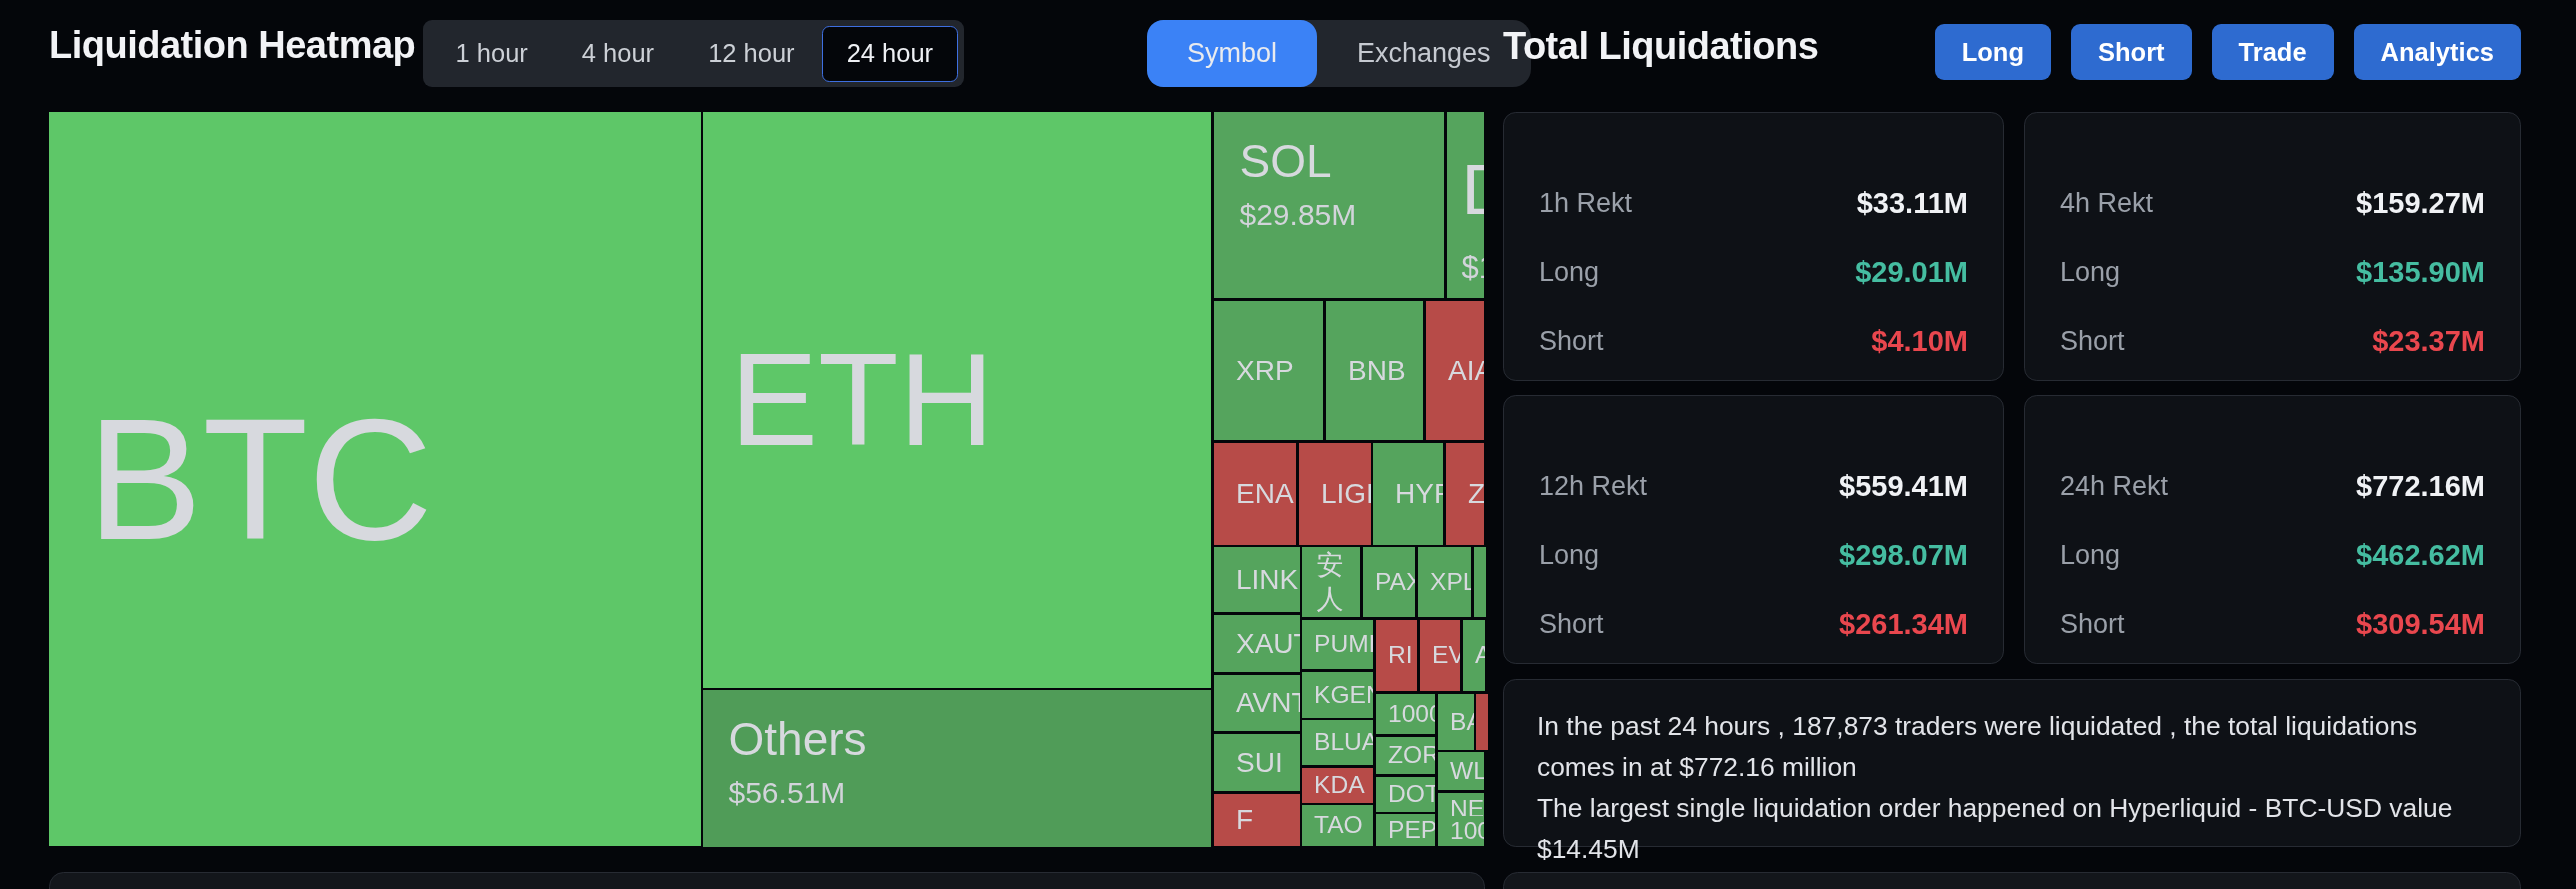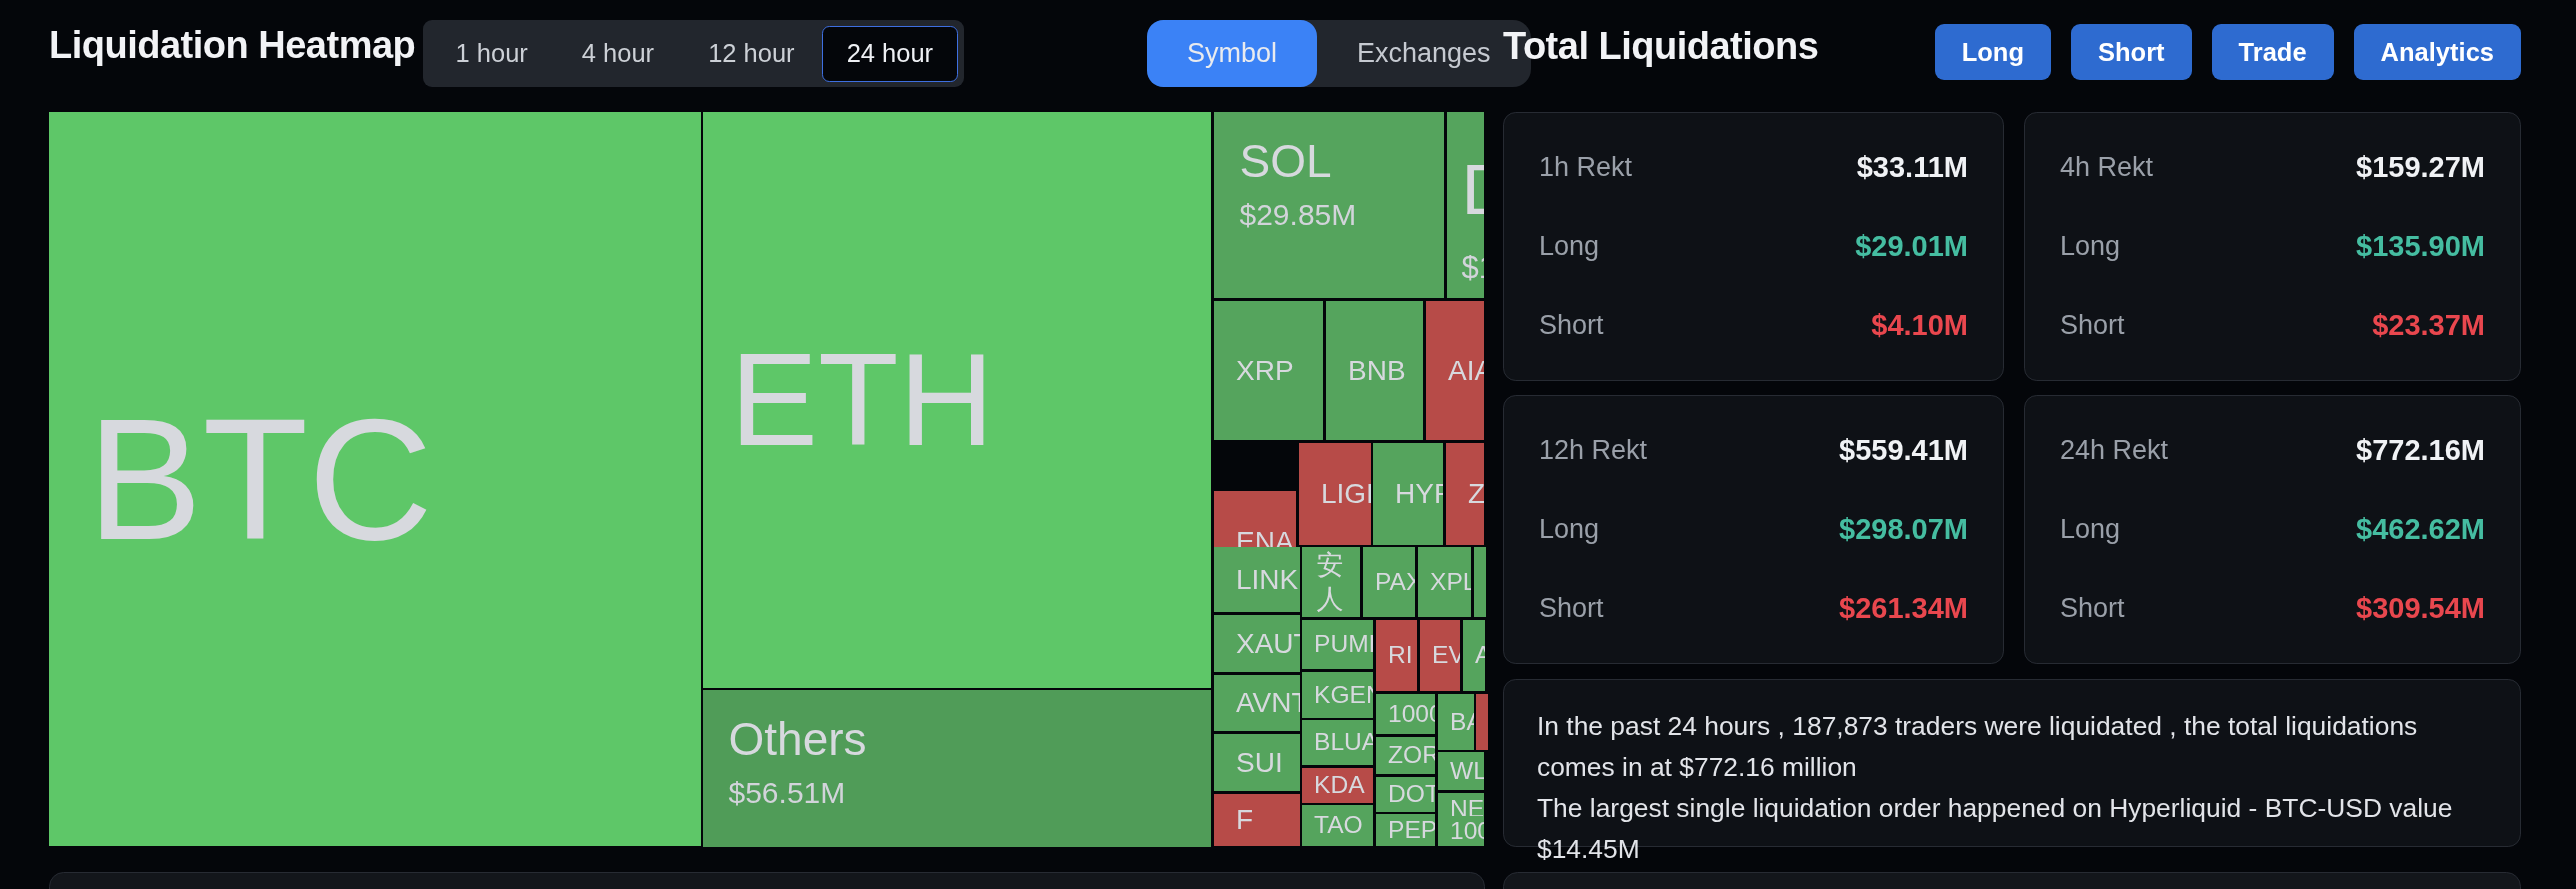--- a/index.html
+++ b/index.html
@@ -78,21 +78,21 @@
   
   #stats-grid{
     position:absolute;left:1503px;top:112px;width:1018px;
     display:grid;grid-template-columns:501px 497px;column-gap:20px;row-gap:13.7px;
   }
   .stat-card{
     height:269px;background:#0e1116;border:0.9px solid #272b33;border-radius:12.8px;
     box-sizing:border-box;padding:38px 35px;display:flex;flex-direction:column;
     justify-content:space-between;
   }
-  .srow{display:flex;justify-content:space-between;align-items:center;}
+  .srow{display:flex;justify-content:space-between;align-items:center;margin-top:36px;}
   .srow .lbl{color:#9aa0a9;font-size:27px;}
   .srow .val{font-size:29px;font-weight:700;color:#f0f2f5;}
   .srow .val.long{color:#45bda1;}
   .srow .val.short{color:#e9474e;}
   #summary-card{
     position:absolute;left:1503px;top:679px;width:1018px;height:168px;
     background:#0e1116;border:0.9px solid #272b33;border-radius:12.8px;
     box-sizing:border-box;padding:26.4px 33px;font-size:26.4px;line-height:41px;color:#e2e4e9;
   }
   
@@ -150,21 +150,21 @@
     </div>
     <div class="tile c-muted t-sm" style="left: 1165px; top: 189px; width: 109px; height: 139px;">
       <div class="t-label">XRP</div>
     </div>
     <div class="tile c-muted t-sm" style="left: 1277px; top: 189px; width: 97px; height: 139px;">
       <div class="t-label">BNB</div>
     </div>
     <div class="tile c-red t-sm" style="left: 1377px; top: 189px; width: 58px; height: 139px;">
       <div class="t-label">AIA</div>
     </div>
-    <div class="tile c-red t-sm" style="left: 1165px; top: 331px; width: 82px; height: 102px; margin-top: 48px;">
+    <div class="tile c-red t-sm" style="left: 1165px; top: 331px; width: 82px; height: 102px;">
       <div class="t-label">ENA</div>
     </div>
     <div class="tile c-red t-sm" style="left: 1250px; top: 331px; width: 72px; height: 102px;">
       <div class="t-label">LIGHT</div>
     </div>
     <div class="tile c-muted t-sm" style="left: 1324px; top: 331px; width: 70px; height: 102px;">
       <div class="t-label">HYPE</div>
     </div>
     <div class="tile c-red t-sm" style="left: 1397px; top: 331px; width: 38px; height: 102px;">
       <div class="t-label">ZE</div>

